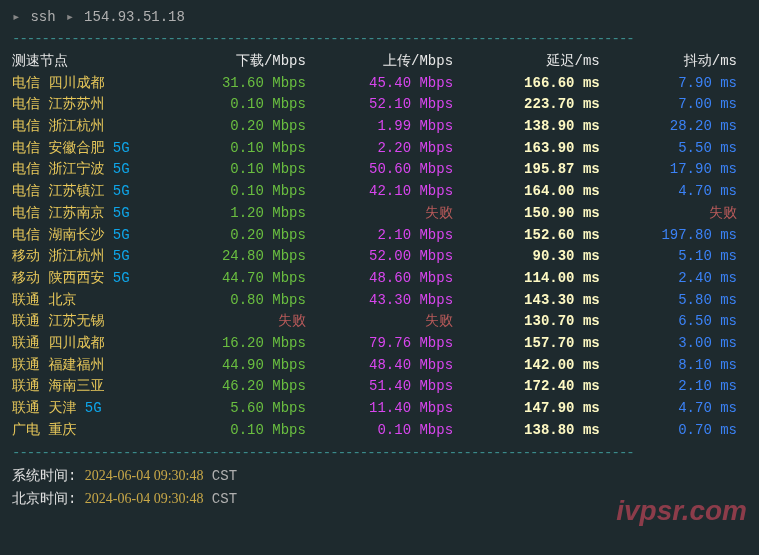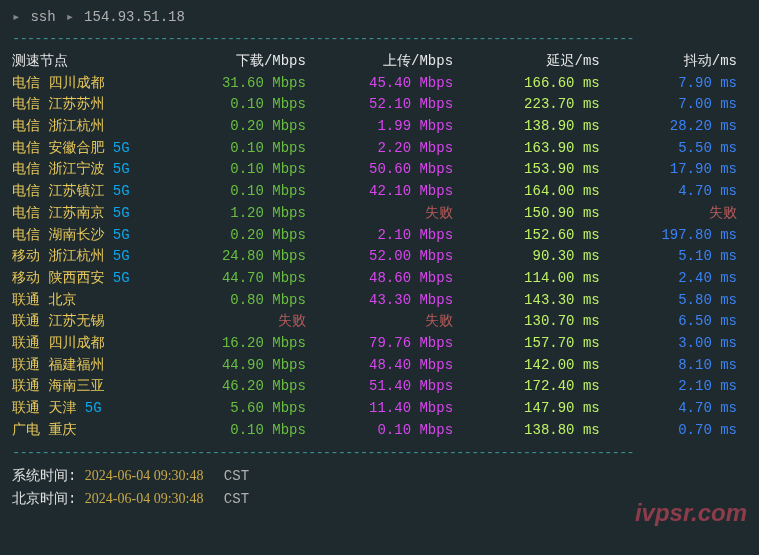--- a/index.html
+++ b/index.html
@@ -50,37 +50,37 @@
   .col-down { width: 130px; text-align: right; padding-right: 20px;}
   .col-up   { width: 130px; text-align: right; padding-right: 20px; margin-top: 20px;}
   .col-lat  { width: 130px; text-align: right; padding-right: 20px;}
   .col-jit  { width: 120px; text-align: right; padding-right: 10px;}
 
   .hdr { color: #e8e8e8; } 
   .loc { color: #e8c85a; }
   .tag5g { color: #0ea5e9; }
   .dl { color: #6abf40; }
   .ul { color: #d946ef; }
-  .lat { color: #bef264; }
+  .lat { color: #fef9c3; font-weight: bold; }
   .jit { color: #3b82f6; }
   .fail { color: #b85a5a; }
 
   .footer {
     margin-top: 4px;
     line-height: 1.6;
   }
   .footer-label { color: #e0e0e0; }
   .footer-time { color: #c8a848; font-family: Liberation Serif, serif; }
-  .footer-cst { color: #b0b0b0; padding-left: 12px; }
+  .footer-cst { color: #b0b0b0; }
   .watermark {
     position: absolute;
     right: 12px;
     bottom: 28px;
     color: #a04050;
-    font-size: 24px;
+    font-size: 28px;
     font-weight: bold;
     font-style: italic;
     font-family: sans-serif;
     opacity: 0.85;
   }
 </style>
 </head>
 <body>
 
 <div class="terminal">
@@ -127,21 +127,21 @@
         <span class="cell col-node"><span class="loc">电信 </span><span class="loc">安徽合肥</span><span class="tag5g"> 5G</span></span>
         <span class="cell col-down"><span class="dl">0.10 Mbps</span></span>
         <span class="cell col-up"><span class="ul">2.20 Mbps</span></span>
         <span class="cell col-lat"><span class="lat">163.90 ms</span></span>
         <span class="cell col-jit"><span class="jit">5.50 ms</span></span>
       </div>
       <div class="row">
         <span class="cell col-node"><span class="loc">电信 </span><span class="loc">浙江宁波</span><span class="tag5g"> 5G</span></span>
         <span class="cell col-down"><span class="dl">0.10 Mbps</span></span>
         <span class="cell col-up"><span class="ul">50.60 Mbps</span></span>
-        <span class="cell col-lat"><span class="lat">153.90 ms</span></span>
+        <span class="cell col-lat"><span class="lat">195.87 ms</span></span>
         <span class="cell col-jit"><span class="jit">17.90 ms</span></span>
       </div>
       <div class="row">
         <span class="cell col-node"><span class="loc">电信 </span><span class="loc">江苏镇江</span><span class="tag5g"> 5G</span></span>
         <span class="cell col-down"><span class="dl">0.10 Mbps</span></span>
         <span class="cell col-up"><span class="ul">42.10 Mbps</span></span>
         <span class="cell col-lat"><span class="lat">164.00 ms</span></span>
         <span class="cell col-jit"><span class="jit">4.70 ms</span></span>
       </div>
       <div class="row">

